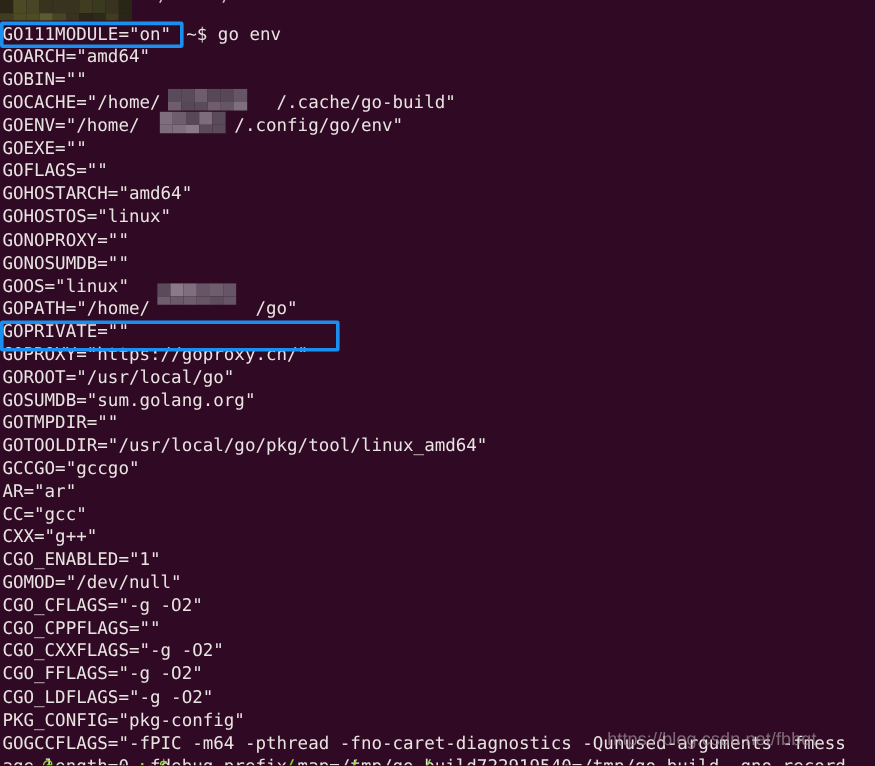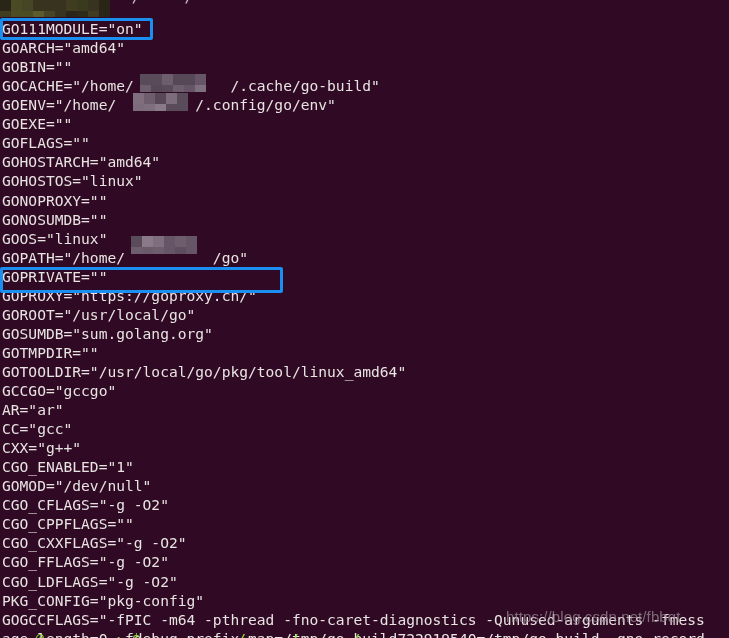--- a/index.html
+++ b/index.html
@@ -77,20 +77,23 @@
     letter-spacing: 0.1px;
   }
 </style>
 </head>
 <body>
 
 <div id="terminal">
 
   <div id="top-sliver">  -  /  /      /     /</div>
 
+  <div class="line" style="top:0px;">
+    <span style="display:inline-block;width:118px;"> </span><span class="prompt-path">~$</span><span> </span><span>go env</span>
+  </div>
 
   <div id="output">
       <div class="line" style="top: 19.05px;">GO111MODULE="on"</div>
       <div class="line" style="top: 38.1px;">GOARCH="amd64"</div>
       <div class="line" style="top: 57.15px;">GOBIN=""</div>
       <div class="line" style="top: 76.2px;">GOCACHE="/home/           /.cache/go-build"</div>
       <div class="line" style="top: 95.25px;">GOENV="/home/         /.config/go/env"</div>
       <div class="line" style="top: 114.3px;">GOEXE=""</div>
       <div class="line" style="top: 133.35px;">GOFLAGS=""</div>
       <div class="line" style="top: 152.4px;">GOHOSTARCH="amd64"</div>

